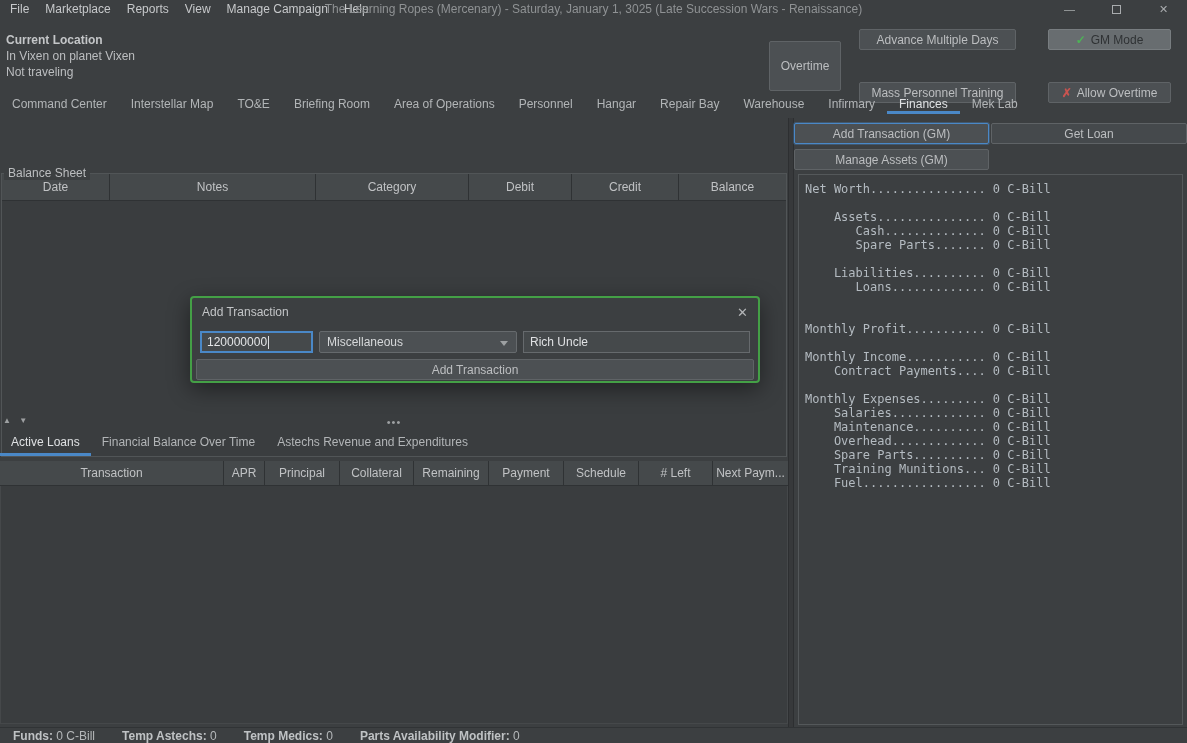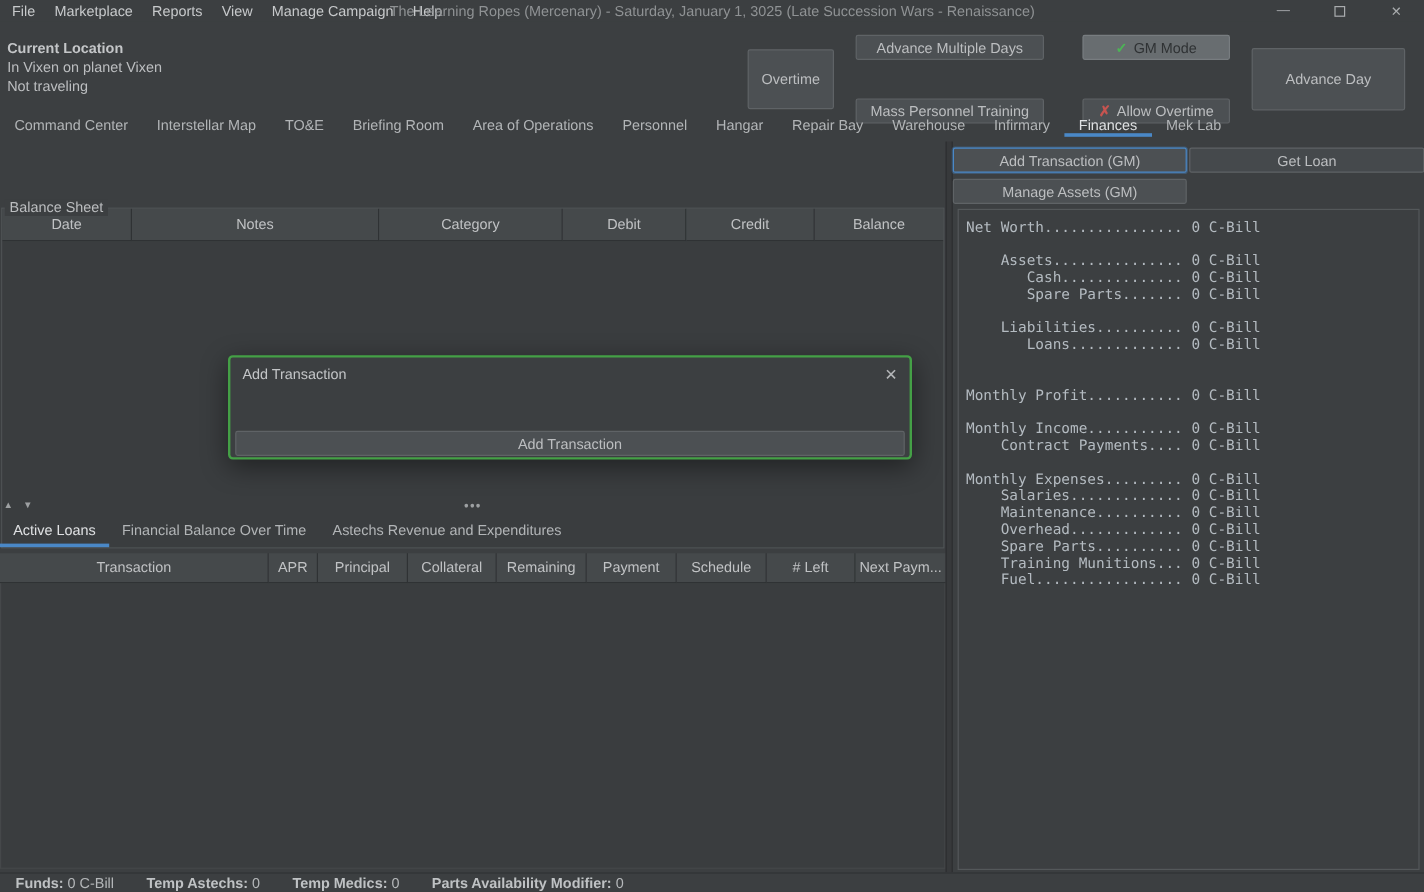--- a/index.html
+++ b/index.html
@@ -170,21 +170,20 @@
         <button class="btn btn-gm-mode">
             <span class="glyph-check">✓</span>
             <span>GM Mode</span>
           </button>
         <button class="btn">Mass Personnel Training</button>
         <button class="btn">
             <span class="glyph-x">✗</span>
             <span>Allow Overtime</span>
           </button>
       </div>
-      <button class="btn btn-advance-day">Advance Day</button>
     </div>
   </div>
 
   <div class="main-tabs">
     <div class="tab">Command Center</div>
     <div class="tab">Interstellar Map</div>
     <div class="tab">TO&amp;E</div>
     <div class="tab">Briefing Room</div>
     <div class="tab">Area of Operations</div>
     <div class="tab">Personnel</div>
@@ -279,16 +278,29 @@
     <span class="status-item"><b>Temp Astechs:</b> <span>0</span></span>
     <span class="status-item"><b>Temp Medics:</b> <span>0</span></span>
     <span class="status-item"><b>Parts Availability Modifier:</b> <span>0</span></span>
   </div>
 
   <div class="dialog">
     <div class="dialog-title-row">
       <span class="dialog-title">Add Transaction</span>
       <span class="dialog-close">✕</span>
     </div>
+    <div class="dialog-fields">
+      <div class="field-amount">
+          <span>120000000</span>
+          <span class="caret"></span>
+        </div>
+      <div class="combo">
+        <span>Miscellaneous</span>
+        <span class="combo-arrow"></span>
+      </div>
+      <div class="field-notes">
+          <span>Rich Uncle</span>
+        </div>
+    </div>
     <button class="btn dialog-submit">Add Transaction</button>
   </div>
 
 </div>
 
 </body></html>

